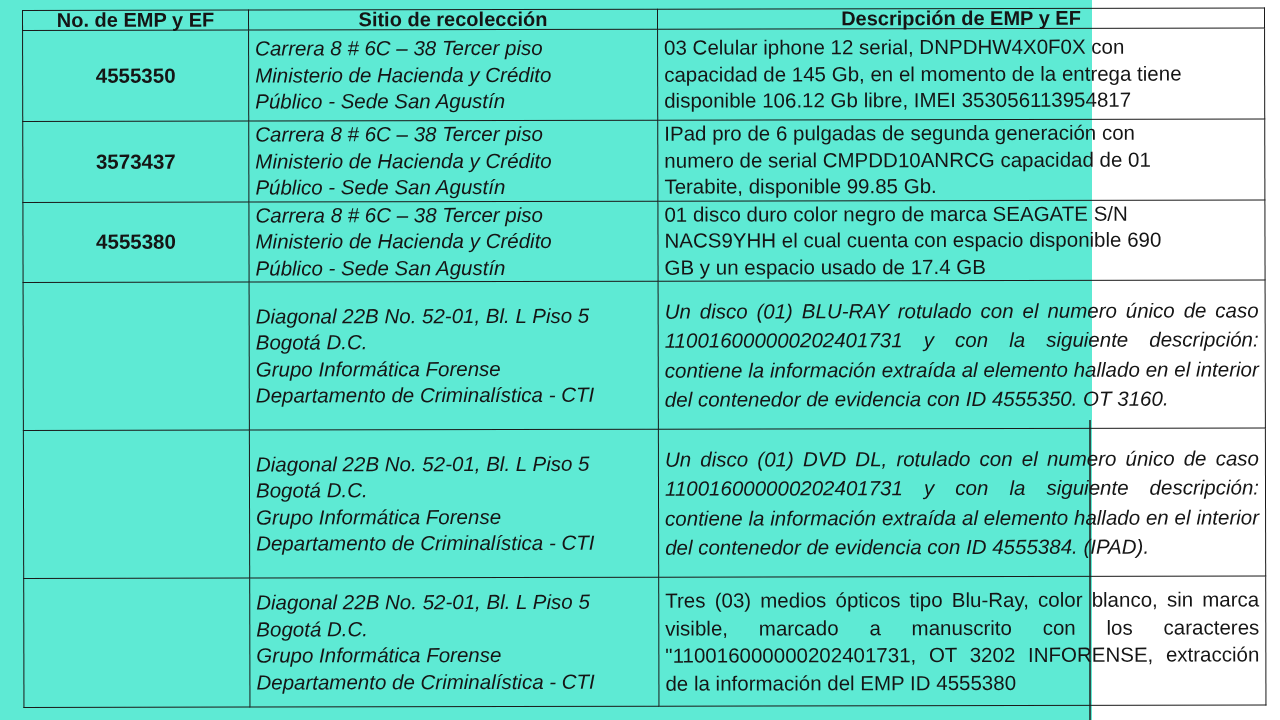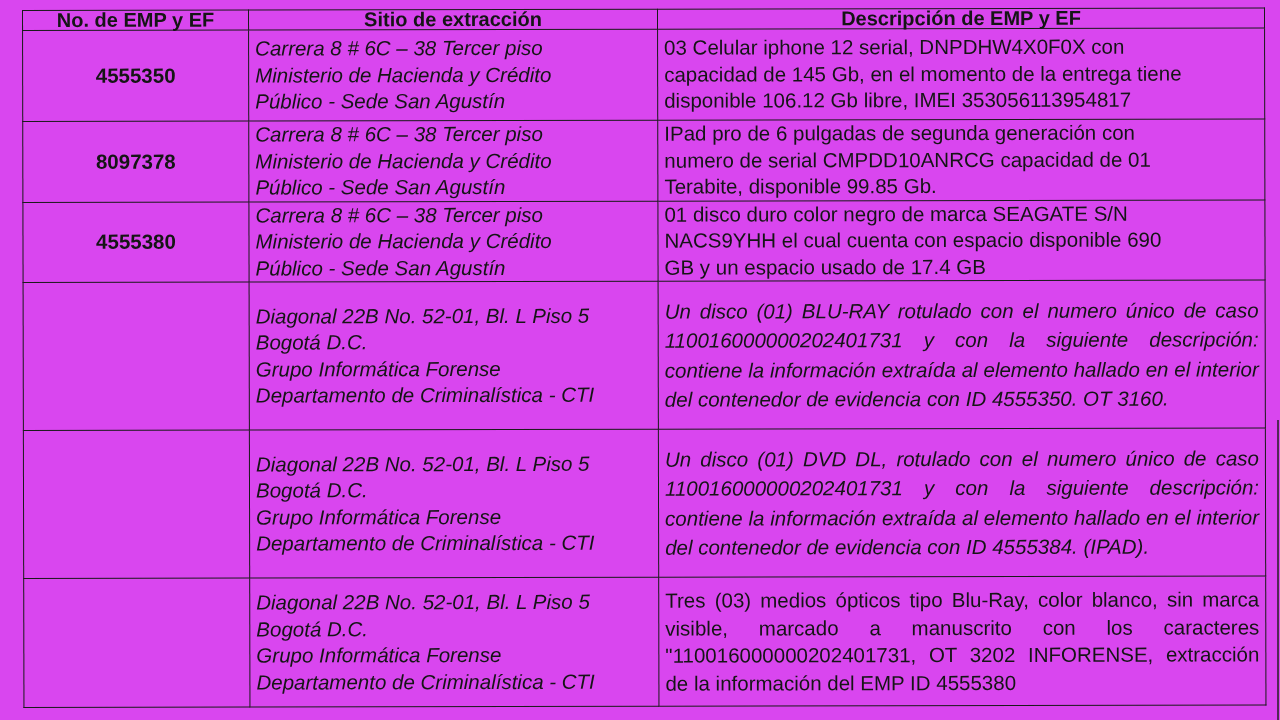--- a/index.html
+++ b/index.html
@@ -11,22 +11,22 @@
     overflow: hidden;
   }
   body {
     position: relative;
     font-family: "Liberation Sans", sans-serif;
     color: #111111;
   }
   .page {
     position: absolute;
     left: 0; top: 0;
-    width: 1280px; height: 720px;
-    background: #d946ef;
+    width: 1092px; height: 720px;
+    background: #5eead4;
   }
   .scan-edge {
     position: absolute;
     right: 1px;
     top: 420px;
     width: 2px;
     height: 300px;
     background: #222;
     opacity: 0.75;
   }
@@ -101,42 +101,42 @@
 
   <table class="evidence">
     <colgroup>
       <col class="c1">
         <col class="c2">
         <col class="c3">
     </colgroup>
     <thead>
       <tr>
         <th>No. de EMP y EF</th>
-        <th>Sitio de extracción</th>
+        <th>Sitio de recolección</th>
         <th>Descripción de EMP y EF</th>
       </tr>
     </thead>
     <tbody>
 
       <tr class="r1">
         <td class="num">4555350</td>
         <td class="site">
           <span class="line">Carrera 8 # 6C – 38 Tercer piso</span>
           <span class="line">Ministerio de Hacienda y Crédito</span>
           <span class="line">Público - Sede San Agustín</span>
         </td>
         <td class="desc">
           <span class="line">03 Celular iphone 12 serial, DNPDHW4X0F0X con</span>
           <span class="line">capacidad de 145 Gb, en el momento de la entrega tiene</span>
           <span class="line">disponible 106.12 Gb libre, IMEI 353056113954817</span>
         </td>
       </tr>
 
       <tr class="r2">
-        <td class="num">8097378</td>
+        <td class="num">3573437</td>
         <td class="site">
           <span class="line">Carrera 8 # 6C – 38 Tercer piso</span>
           <span class="line">Ministerio de Hacienda y Crédito</span>
           <span class="line">Público - Sede San Agustín</span>
         </td>
         <td class="desc">
           <span class="line">IPad pro de 6 pulgadas de segunda generación con</span>
           <span class="line">numero de serial CMPDD10ANRCG capacidad de 01</span>
           <span class="line">Terabite, disponible 99.85 Gb.</span>
         </td>

